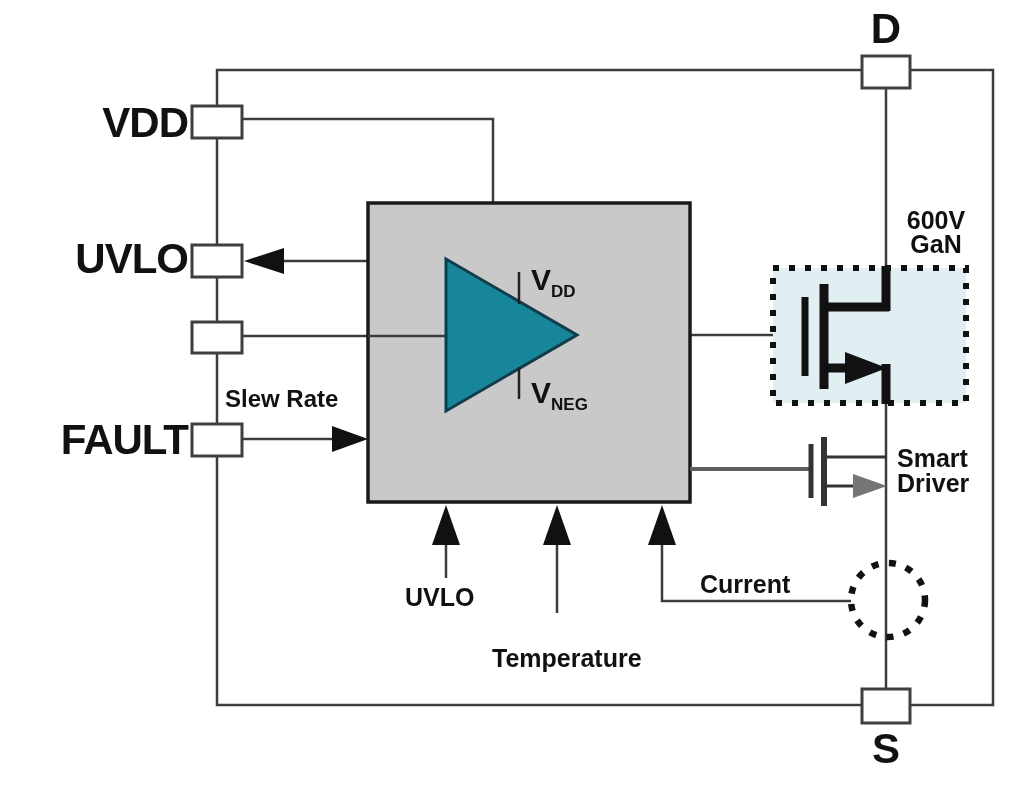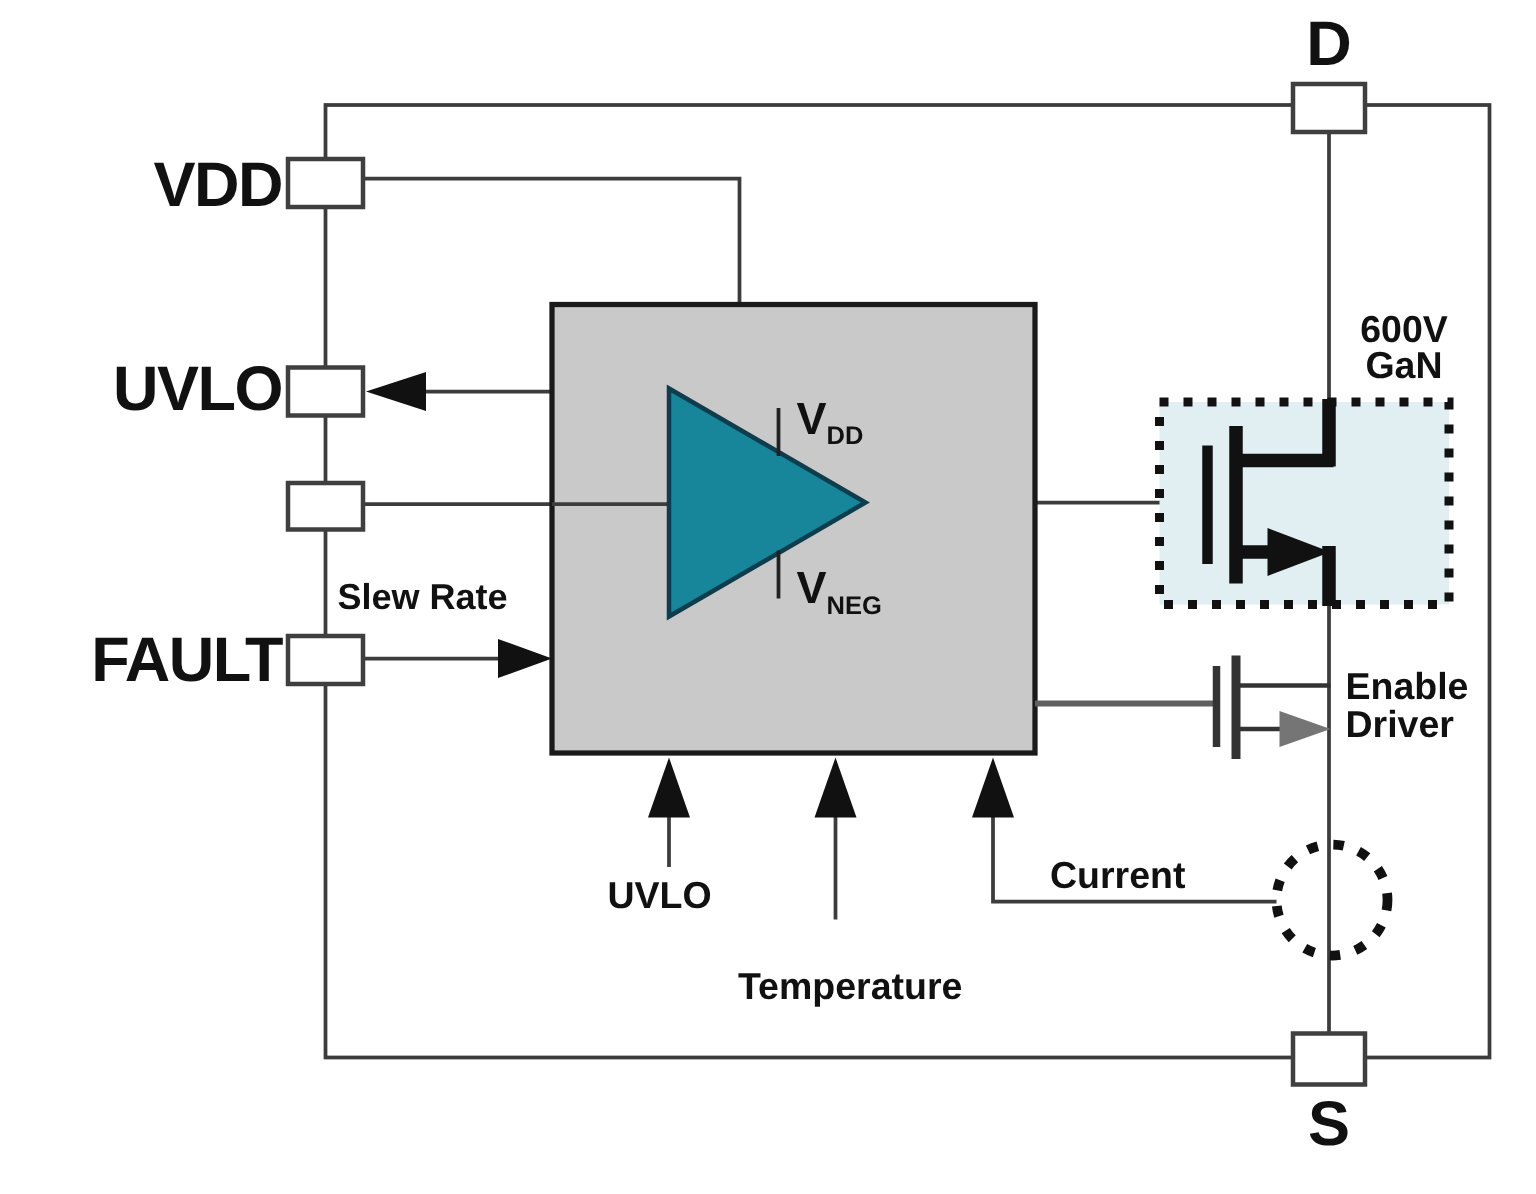--- a/index.html
+++ b/index.html
@@ -84,21 +84,21 @@
   <div class="lbl pin-lbl" style="top:416px">FAULT</div>
   <div class="lbl pad-lbl" style="left:856px;top:5px">D</div>
   <div class="lbl pad-lbl" style="left:856px;top:725px">S</div>
 
   <div class="lbl" style="left:225px;top:385px;font-size:24px">Slew Rate</div>
   <div class="lbl sig-lbl" style="left:405px;top:583px">UVLO</div>
   <div class="lbl sig-lbl" style="left:492px;top:644px">Temperature</div>
   <div class="lbl sig-lbl" style="left:700px;top:570px">Current</div>
 
   <div class="lbl sig-lbl two-line" style="left:897px;top:446px">
-    <div>Enable</div>
+    <div>Smart</div>
     <div>Driver</div>
   </div>
 
   <div class="lbl sig-lbl two-line" style="left:893px;top:208px;width:86px;text-align:center;line-height:24px">
     <div>600V</div>
     <div>GaN</div>
   </div>
 
   <div class="lbl vlbl" style="left:531px;top:263px"><span>V</span><span class="vsub">DD</span></div>
   <div class="lbl vlbl" style="left:531px;top:376px"><span>V</span><span class="vsub">NEG</span></div>

